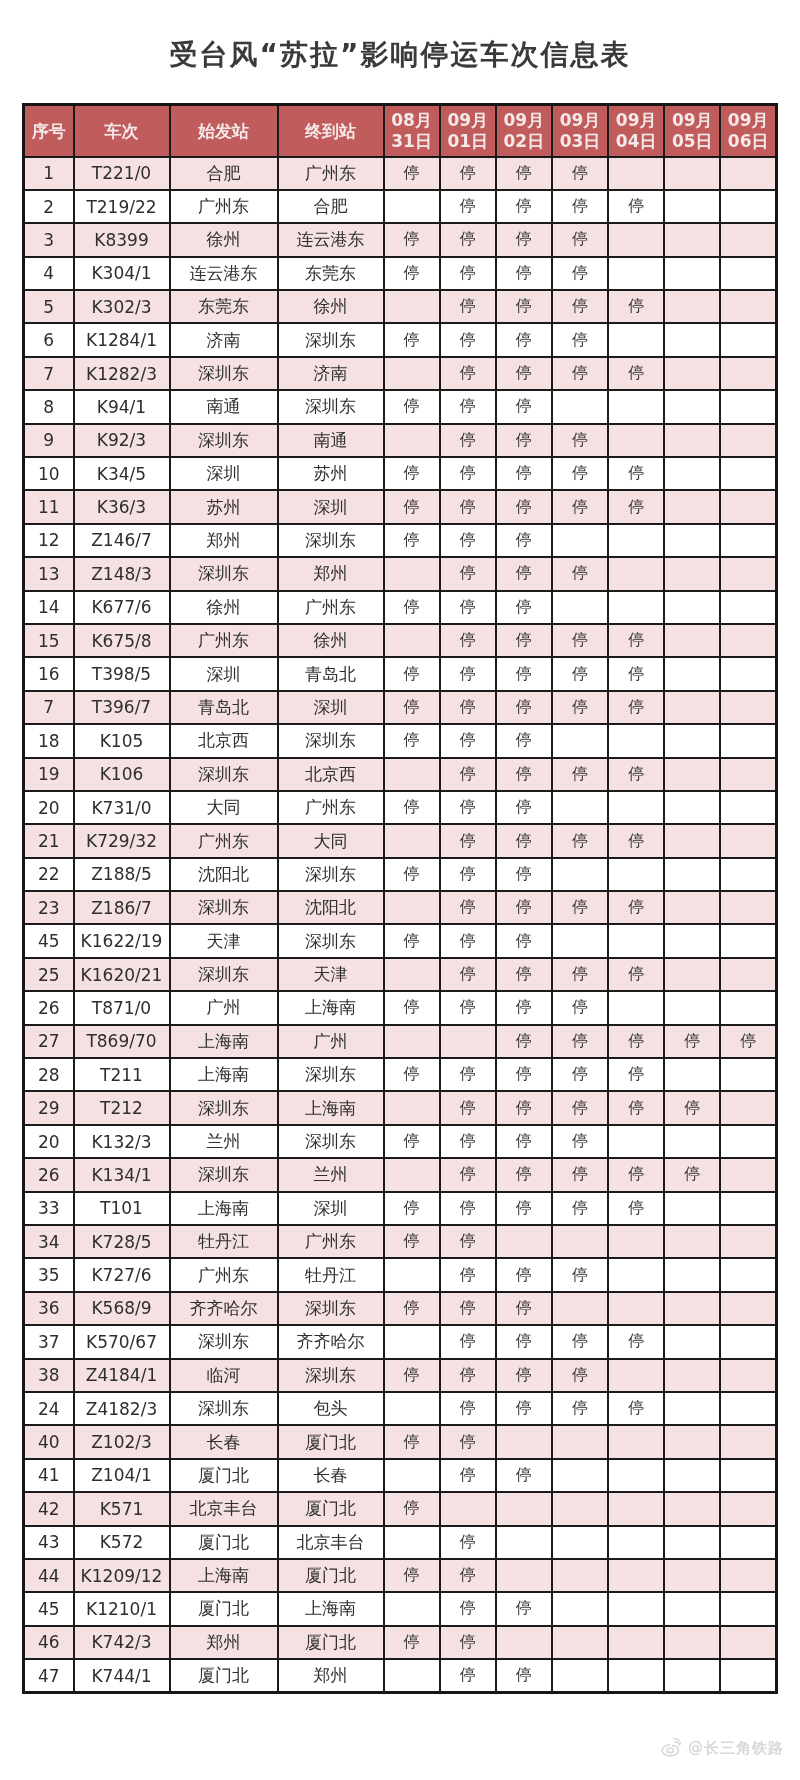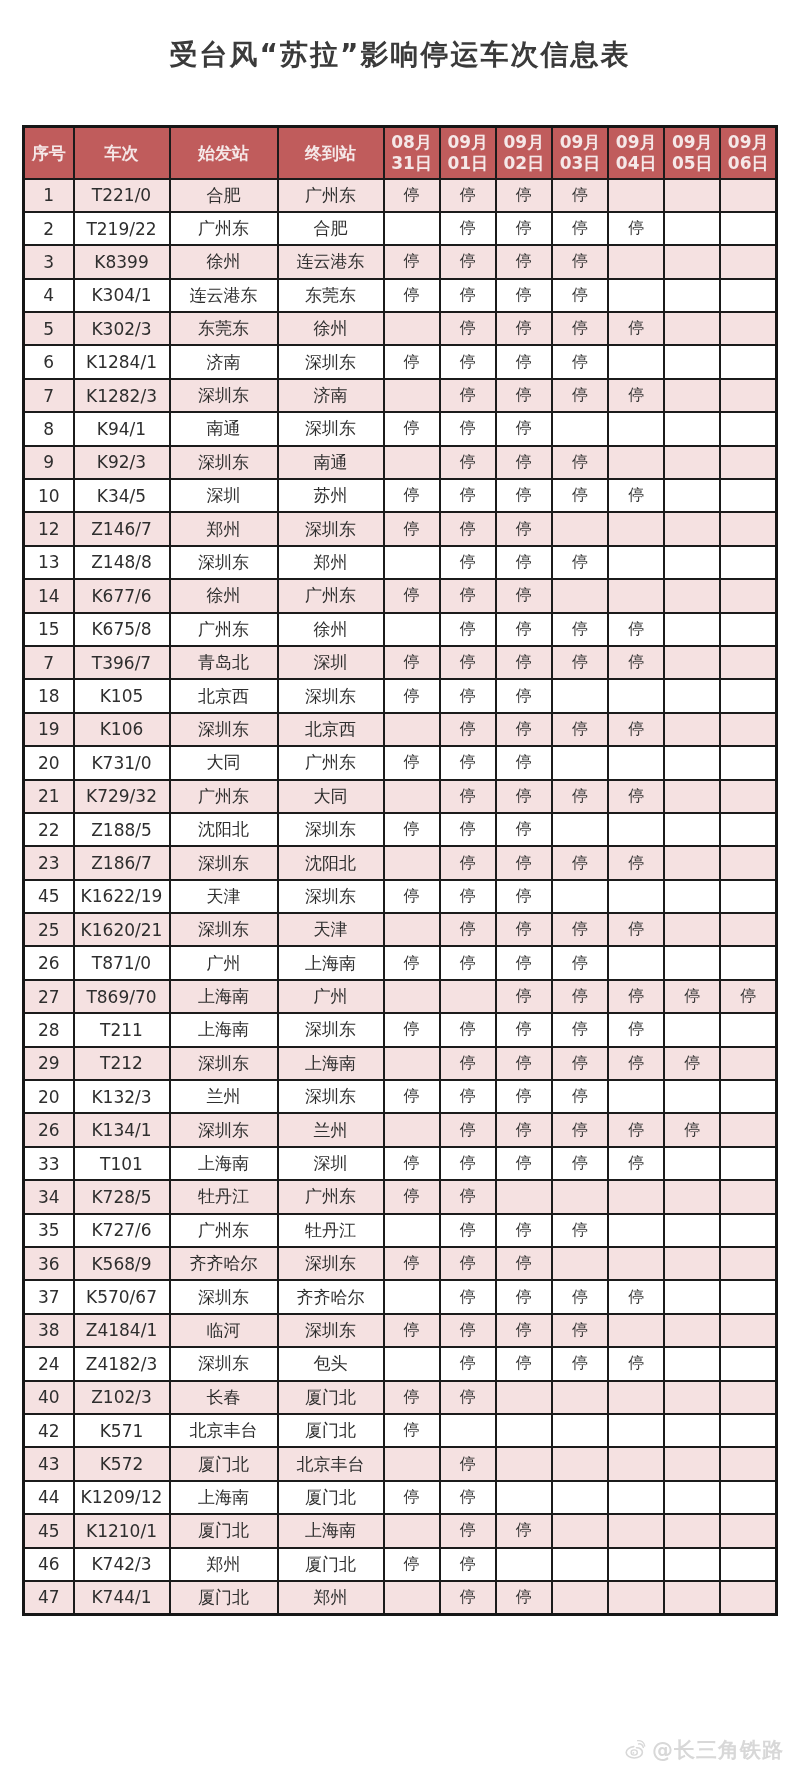--- a/index.html
+++ b/index.html
@@ -10,21 +10,20 @@
   }
   .page-title{
     position:absolute;top:36px;left:0;width:800px;
     text-align:center;font-size:28px;font-weight:bold;
     color:#3a3a3a;letter-spacing:2px;
   }
   table.suspension-table{
     position:absolute;left:22px;top:103px;width:756px;
     border-collapse:collapse;table-layout:fixed;
     border:3px solid #161616;
-    margin-top:22px;
   }
   .suspension-table th,.suspension-table td{
     border:2px solid #1b1b1b;
     padding:0;text-align:center;vertical-align:middle;
     overflow:hidden;
   }
   .suspension-table thead tr{height:52px;}
   .suspension-table th{
     background:#c05c5c;color:#f5e8e8;
     font-size:17px;font-weight:bold;
@@ -33,21 +32,21 @@
   .suspension-table tbody tr{height:33.4px;}
   .suspension-table tbody tr:nth-child(odd) td{background:#f5e1e1;}
   .suspension-table tbody tr:nth-child(even) td{background:#ffffff;}
   .suspension-table td{
     font-size:17px;color:#2e2e2e;
   }
   .suspension-table td.stop-cell{font-size:16px;}
   .watermark{
     position:absolute;top:1736px;right:16px;
     display:flex;align-items:center;gap:5px;
-    color:#d8d8d8;font-size:21px;font-weight:bold;
+    color:#d8d8d8;font-size:15px;font-weight:bold;
     letter-spacing:1px;user-select:none;
   }
   .wm-icon{display:inline-flex;align-items:center;}
 </style>
 </head>
 <body>
 
 <div class="page-title">受台风“苏拉”影响停运车次信息表</div>
 
 <table class="suspension-table">
@@ -211,35 +210,48 @@
         <td>苏州</td>
         <td class="stop-cell">停</td>
         <td class="stop-cell">停</td>
         <td class="stop-cell">停</td>
         <td class="stop-cell">停</td>
         <td class="stop-cell">停</td>
         <td class="stop-cell"></td>
         <td class="stop-cell"></td>
       </tr>
       <tr>
+        <td>11</td>
+        <td>K36/3</td>
+        <td>苏州</td>
+        <td>深圳</td>
+        <td class="stop-cell">停</td>
+        <td class="stop-cell">停</td>
+        <td class="stop-cell">停</td>
+        <td class="stop-cell">停</td>
+        <td class="stop-cell">停</td>
+        <td class="stop-cell"></td>
+        <td class="stop-cell"></td>
+      </tr>
+      <tr>
         <td>12</td>
         <td>Z146/7</td>
         <td>郑州</td>
         <td>深圳东</td>
         <td class="stop-cell">停</td>
         <td class="stop-cell">停</td>
         <td class="stop-cell">停</td>
         <td class="stop-cell"></td>
         <td class="stop-cell"></td>
         <td class="stop-cell"></td>
         <td class="stop-cell"></td>
       </tr>
       <tr>
         <td>13</td>
-        <td>Z148/8</td>
+        <td>Z148/3</td>
         <td>深圳东</td>
         <td>郑州</td>
         <td class="stop-cell"></td>
         <td class="stop-cell">停</td>
         <td class="stop-cell">停</td>
         <td class="stop-cell">停</td>
         <td class="stop-cell"></td>
         <td class="stop-cell"></td>
         <td class="stop-cell"></td>
       </tr>
@@ -263,20 +275,33 @@
         <td>徐州</td>
         <td class="stop-cell"></td>
         <td class="stop-cell">停</td>
         <td class="stop-cell">停</td>
         <td class="stop-cell">停</td>
         <td class="stop-cell">停</td>
         <td class="stop-cell"></td>
         <td class="stop-cell"></td>
       </tr>
       <tr>
+        <td>16</td>
+        <td>T398/5</td>
+        <td>深圳</td>
+        <td>青岛北</td>
+        <td class="stop-cell">停</td>
+        <td class="stop-cell">停</td>
+        <td class="stop-cell">停</td>
+        <td class="stop-cell">停</td>
+        <td class="stop-cell">停</td>
+        <td class="stop-cell"></td>
+        <td class="stop-cell"></td>
+      </tr>
+      <tr>
         <td>7</td>
         <td>T396/7</td>
         <td>青岛北</td>
         <td>深圳</td>
         <td class="stop-cell">停</td>
         <td class="stop-cell">停</td>
         <td class="stop-cell">停</td>
         <td class="stop-cell">停</td>
         <td class="stop-cell">停</td>
         <td class="stop-cell"></td>
@@ -556,20 +581,33 @@
         <td class="stop-cell"></td>
       </tr>
       <tr>
         <td>40</td>
         <td>Z102/3</td>
         <td>长春</td>
         <td>厦门北</td>
         <td class="stop-cell">停</td>
         <td class="stop-cell">停</td>
         <td class="stop-cell"></td>
+        <td class="stop-cell"></td>
+        <td class="stop-cell"></td>
+        <td class="stop-cell"></td>
+        <td class="stop-cell"></td>
+      </tr>
+      <tr>
+        <td>41</td>
+        <td>Z104/1</td>
+        <td>厦门北</td>
+        <td>长春</td>
+        <td class="stop-cell"></td>
+        <td class="stop-cell">停</td>
+        <td class="stop-cell">停</td>
         <td class="stop-cell"></td>
         <td class="stop-cell"></td>
         <td class="stop-cell"></td>
         <td class="stop-cell"></td>
       </tr>
       <tr>
         <td>42</td>
         <td>K571</td>
         <td>北京丰台</td>
         <td>厦门北</td>

